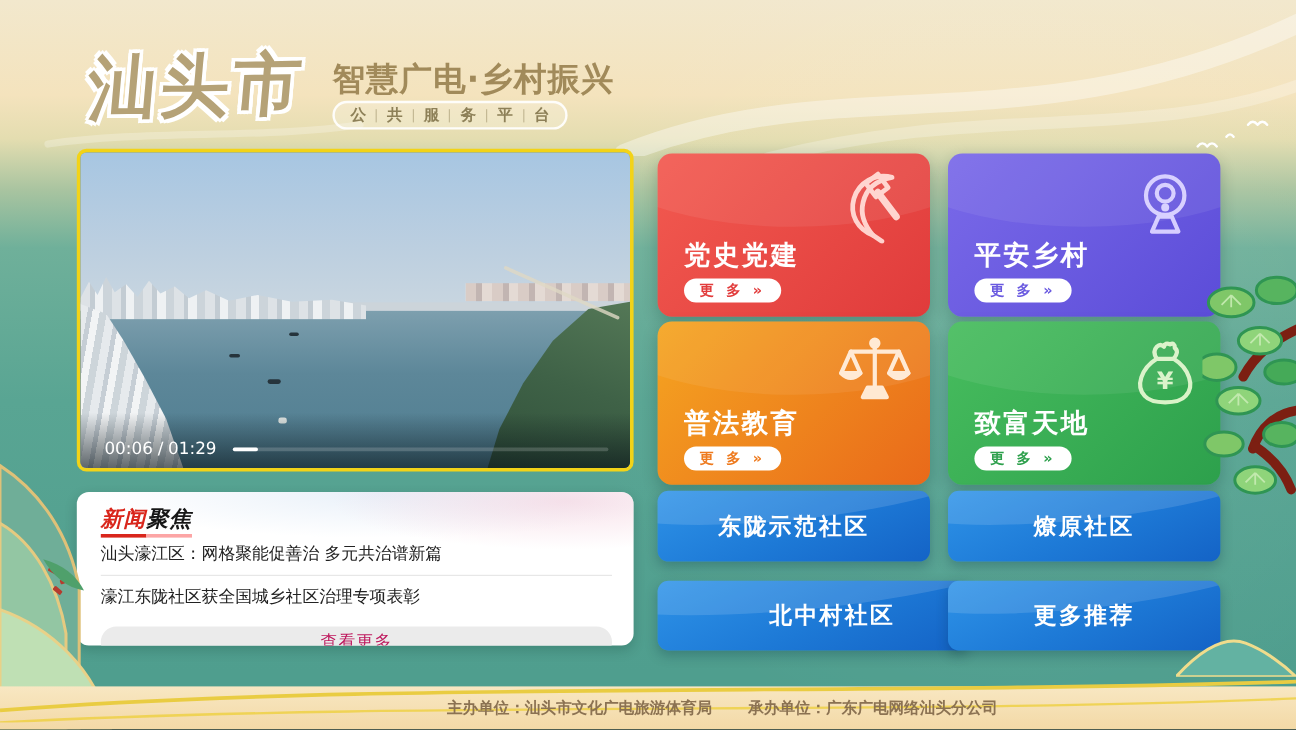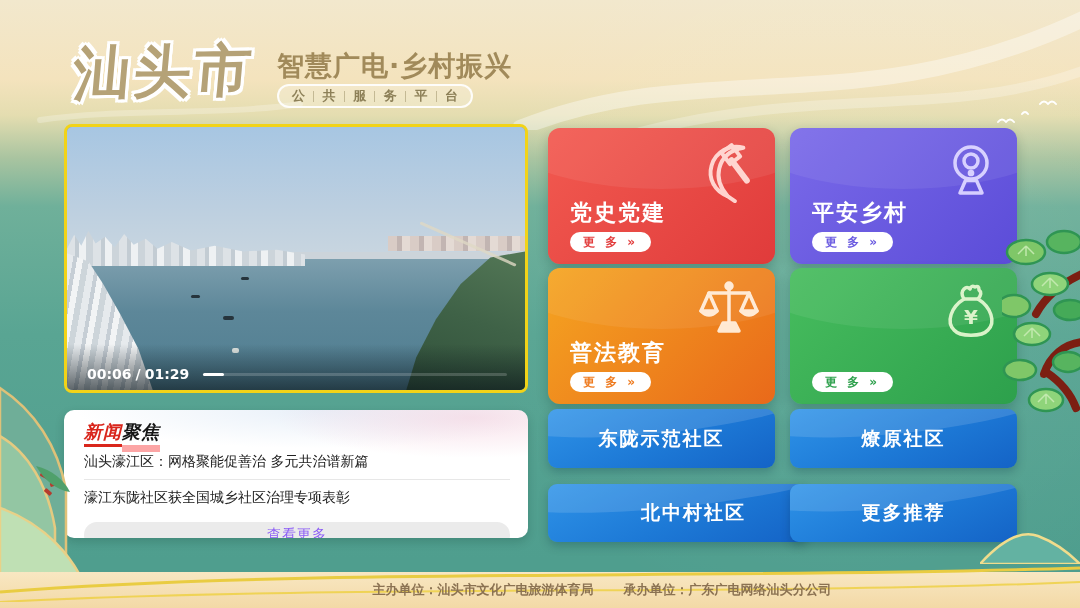--- a/index.html
+++ b/index.html
@@ -63,45 +63,45 @@
   .vp-road{position:absolute;right:2%;top:52%;width:23%;height:3px;background:#ded8c4;opacity:.8;
     transform:rotate(24deg);transform-origin:right;border-radius:2px;}
   .vp-rshore{position:absolute;right:0;top:41.5%;width:30%;height:5.5%;
     background:repeating-linear-gradient(90deg,#d9ccc6 0 9px,#c2b5b2 9px 14px,#e4dad4 14px 22px);}
   .boat{position:absolute;background:#26343c;border-radius:2px;}
   .vp-bottom{
     position:absolute;left:0;right:0;bottom:0;height:46px;
     background:linear-gradient(180deg,rgba(10,20,25,0),rgba(10,20,25,.62));
     display:flex;align-items:center;padding:14px 18px 0 20px;gap:4px;box-sizing:border-box;
   }
-  .vp-time{font-size:14px;color:#fff;font-weight:700;white-space:nowrap;}
+  .vp-time{font-size:14px;color:#fff;font-weight:400;white-space:nowrap;}
   .vp-track{flex:1;height:3px;margin-left:10px;background:rgba(255,255,255,.18);border-radius:2px;cursor:pointer;}
   .vp-fill{height:100%;background:#fff;border-radius:2px;}
   
   .news-panel{
     position:absolute;left:64px;top:410px;width:464px;height:128px;
     background:#fff;border-radius:10px;box-sizing:border-box;
     padding:10px 18px 10px 20px;overflow:hidden;
     box-shadow:0 4px 10px rgba(0,40,30,.18);
   }
   .news-panel::before{
     content:"";position:absolute;inset:0;pointer-events:none;
     background:
       radial-gradient(ellipse 60% 45% at 88% 6%, rgba(242,198,214,.5), transparent 70%),
       radial-gradient(ellipse 70% 40% at 55% 0%, rgba(214,228,244,.55), transparent 75%);
   }
   .news-head{position:relative;display:inline-block;font-style:italic;font-weight:800;font-size:18px;letter-spacing:1px;}
   .news-head .b-red{color:#d9261c;border-bottom:3px solid #d9261c;padding-bottom:2px;}
-  .news-head .b-dark{color:#161616;border-bottom:7px solid #fca5a5;padding-bottom:2px;font-family:Liberation Mono, monospace;}
+  .news-head .b-dark{color:#161616;border-bottom:3px solid #fca5a5;padding-bottom:2px;}
   .news-item{position:relative;font-size:14px;color:#222;padding:9px 0 8px;cursor:pointer;white-space:nowrap;}
   .news-div{height:1px;background:#e7e7e7;}
   .news-more{
     position:relative;margin-top:7px;height:26px;border-radius:13px;background:#ebebeb;
     display:flex;align-items:center;justify-content:center;
-    font-size:14px;color:#8b5cf6;cursor:pointer;letter-spacing:1px;
+    font-size:14px;color:#be185d;cursor:pointer;letter-spacing:1px;
   }
   
   .grid{position:absolute;left:548px;top:128px;width:469px;}
   .tile{
     position:absolute;width:227px;height:136px;border-radius:12px;cursor:pointer;
     box-shadow:0 5px 12px rgba(0,40,30,.22);overflow:hidden;
   }
   .tile-red{background:linear-gradient(135deg,#f25a50 0%,#e03b3b 100%);}
   .tile-purple{background:linear-gradient(135deg,#7a6ae9 0%,#5b4cd8 100%);}
   .tile-orange{background:linear-gradient(135deg,#f5a521 0%,#e9691a 100%);}
@@ -249,20 +249,21 @@
     </div>
 
     <div class="tile tile-green" style="left:242px;top:140px;">
       <svg class="tile-icon" viewBox="0 0 64 64">
         <g fill="none" stroke="#d9f3c8" stroke-width="3.5" stroke-linejoin="round" stroke-linecap="round">
           <path d="M25 20 C12 28 7 43 15 51 C21 58 43 58 49 51 C57 43 52 28 39 20 Z"></path>
           <path d="M25 20 Q21 14 25 10 Q28 7 31 10 Q32 6 36 8 Q40 6 40 11 Q44 14 39 20"></path>
           <text x="32" y="45" font-size="20" font-weight="bold" fill="#d9f3c8" stroke="none" text-anchor="middle">¥</text>
         </g>
       </svg>
+      <div class="tile-label">致富天地</div>
       <div class="tile-more">更 多 »</div>
     </div>
 
     <div class="blue-btn" style="left:0;top:281px;">
       <span>东陇示范社区</span>
     </div>
     <div class="blue-btn" style="left:242px;top:281px;">
       <span>燎原社区</span>
     </div>
     <div class="blue-btn" style="left:0;top:356px;height:58px;padding-left:32px;">

